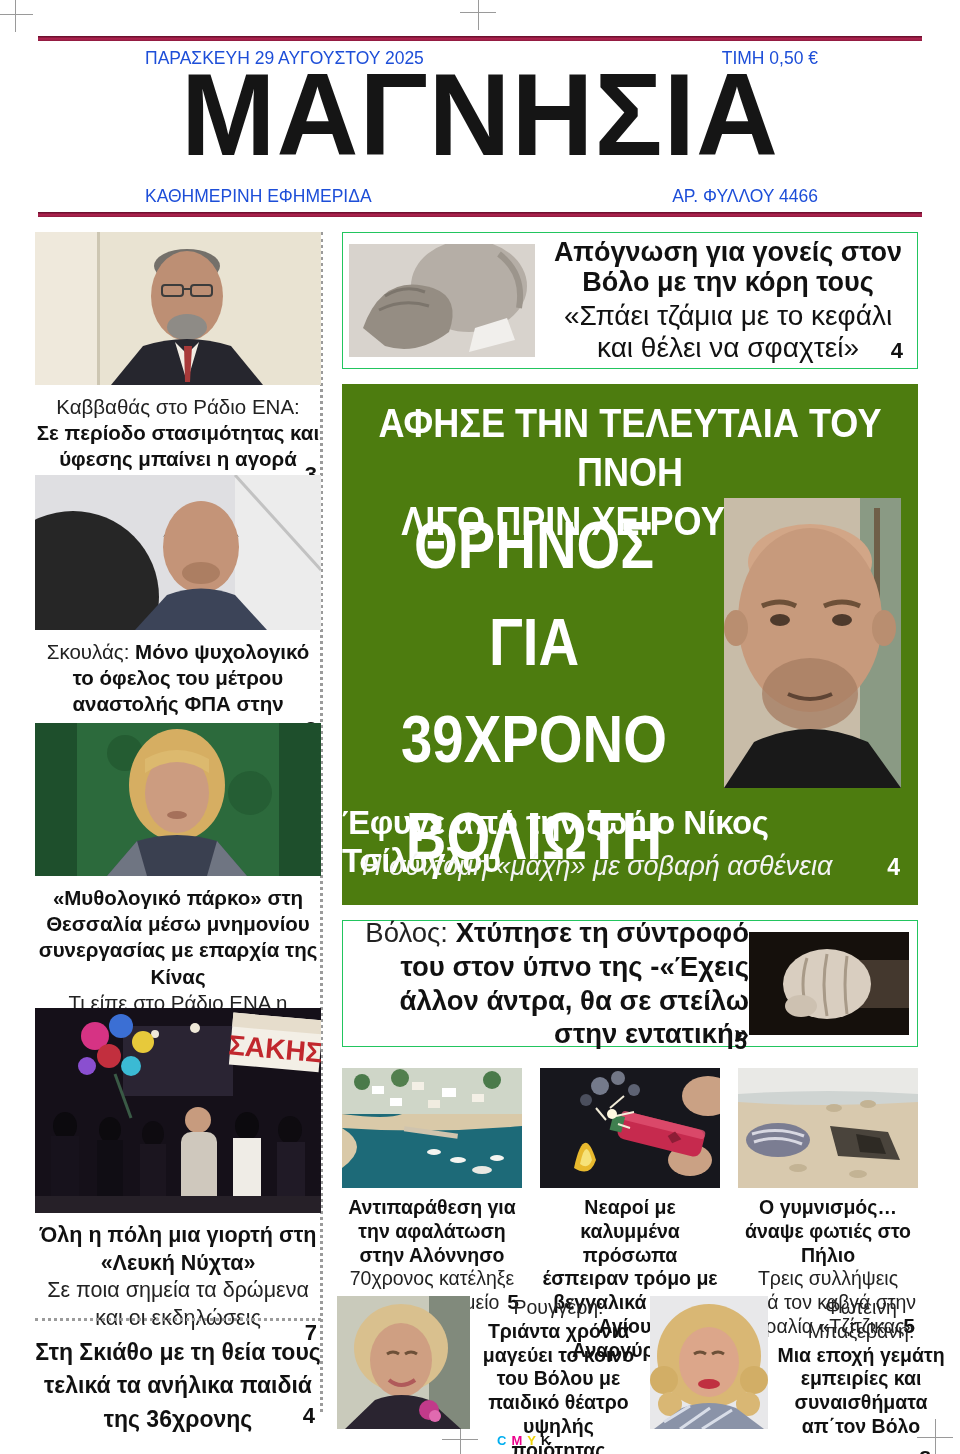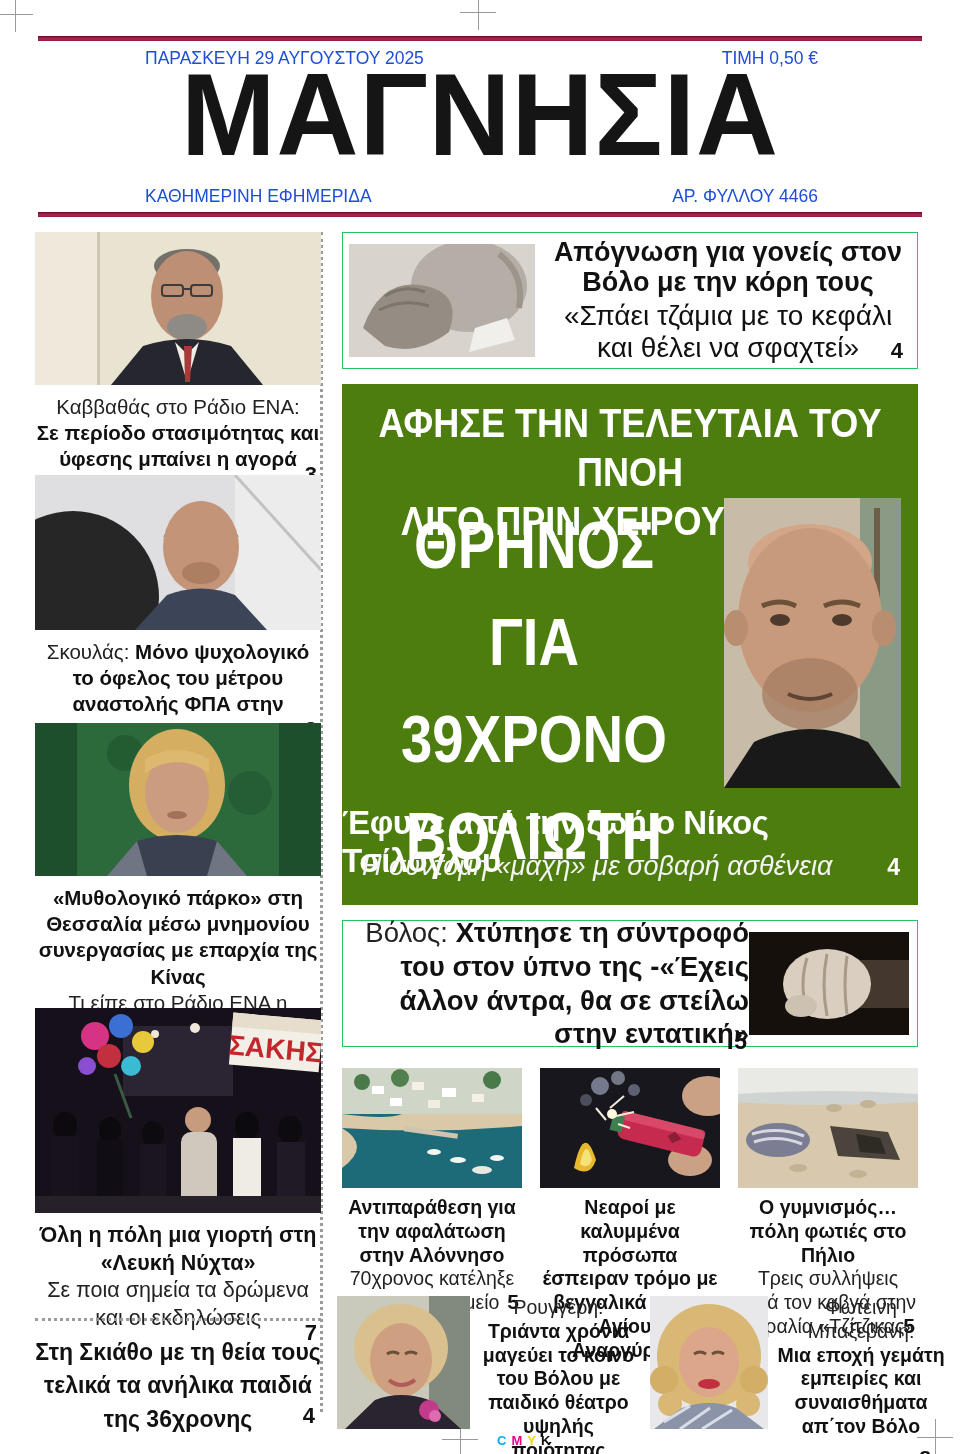--- a/index.html
+++ b/index.html
@@ -344,21 +344,21 @@
         <path d="M14 66 Q40 58 66 68" stroke="#d8d8e2" stroke-width="3" fill="none"></path>
         <path d="M16 74 Q40 66 64 76" stroke="#d8d8e2" stroke-width="3" fill="none"></path>
         <path d="M92 58 L150 64 L162 92 L100 88 Z" fill="#4a443c"></path>
         <path d="M118 66 L142 70 L148 86 L122 84 Z" fill="#2e2a24"></path>
         <ellipse cx="96" cy="40" rx="8" ry="4" fill="#c3b394"></ellipse>
           <ellipse cx="130" cy="36" rx="8" ry="4" fill="#c3b394"></ellipse>
         <ellipse cx="60" cy="100" rx="9" ry="4" fill="#c3b394"></ellipse>
           <ellipse cx="120" cy="106" rx="9" ry="4" fill="#c3b394"></ellipse>
       </svg>
       <div class="dcap">
-        <strong>Ο γυμνισμός… πόλη φωτιές στο Πήλιο</strong><br>
+        <strong>Ο γυμνισμός… άναψε φωτιές στο Πήλιο</strong><br>
         <span class="kick">Τρεις συλλήψεις μετά τον καβγά στην παραλία «Τζίτζικας»</span>
         <span class="pg">5</span>
       </div>
     </div>
   </div>
 
   <div id="stripE">
     <div class="estory e1">
       <svg width="133" height="133" viewBox="0 0 133 133">
         <rect width="133" height="133" fill="#c9cabb"></rect>

